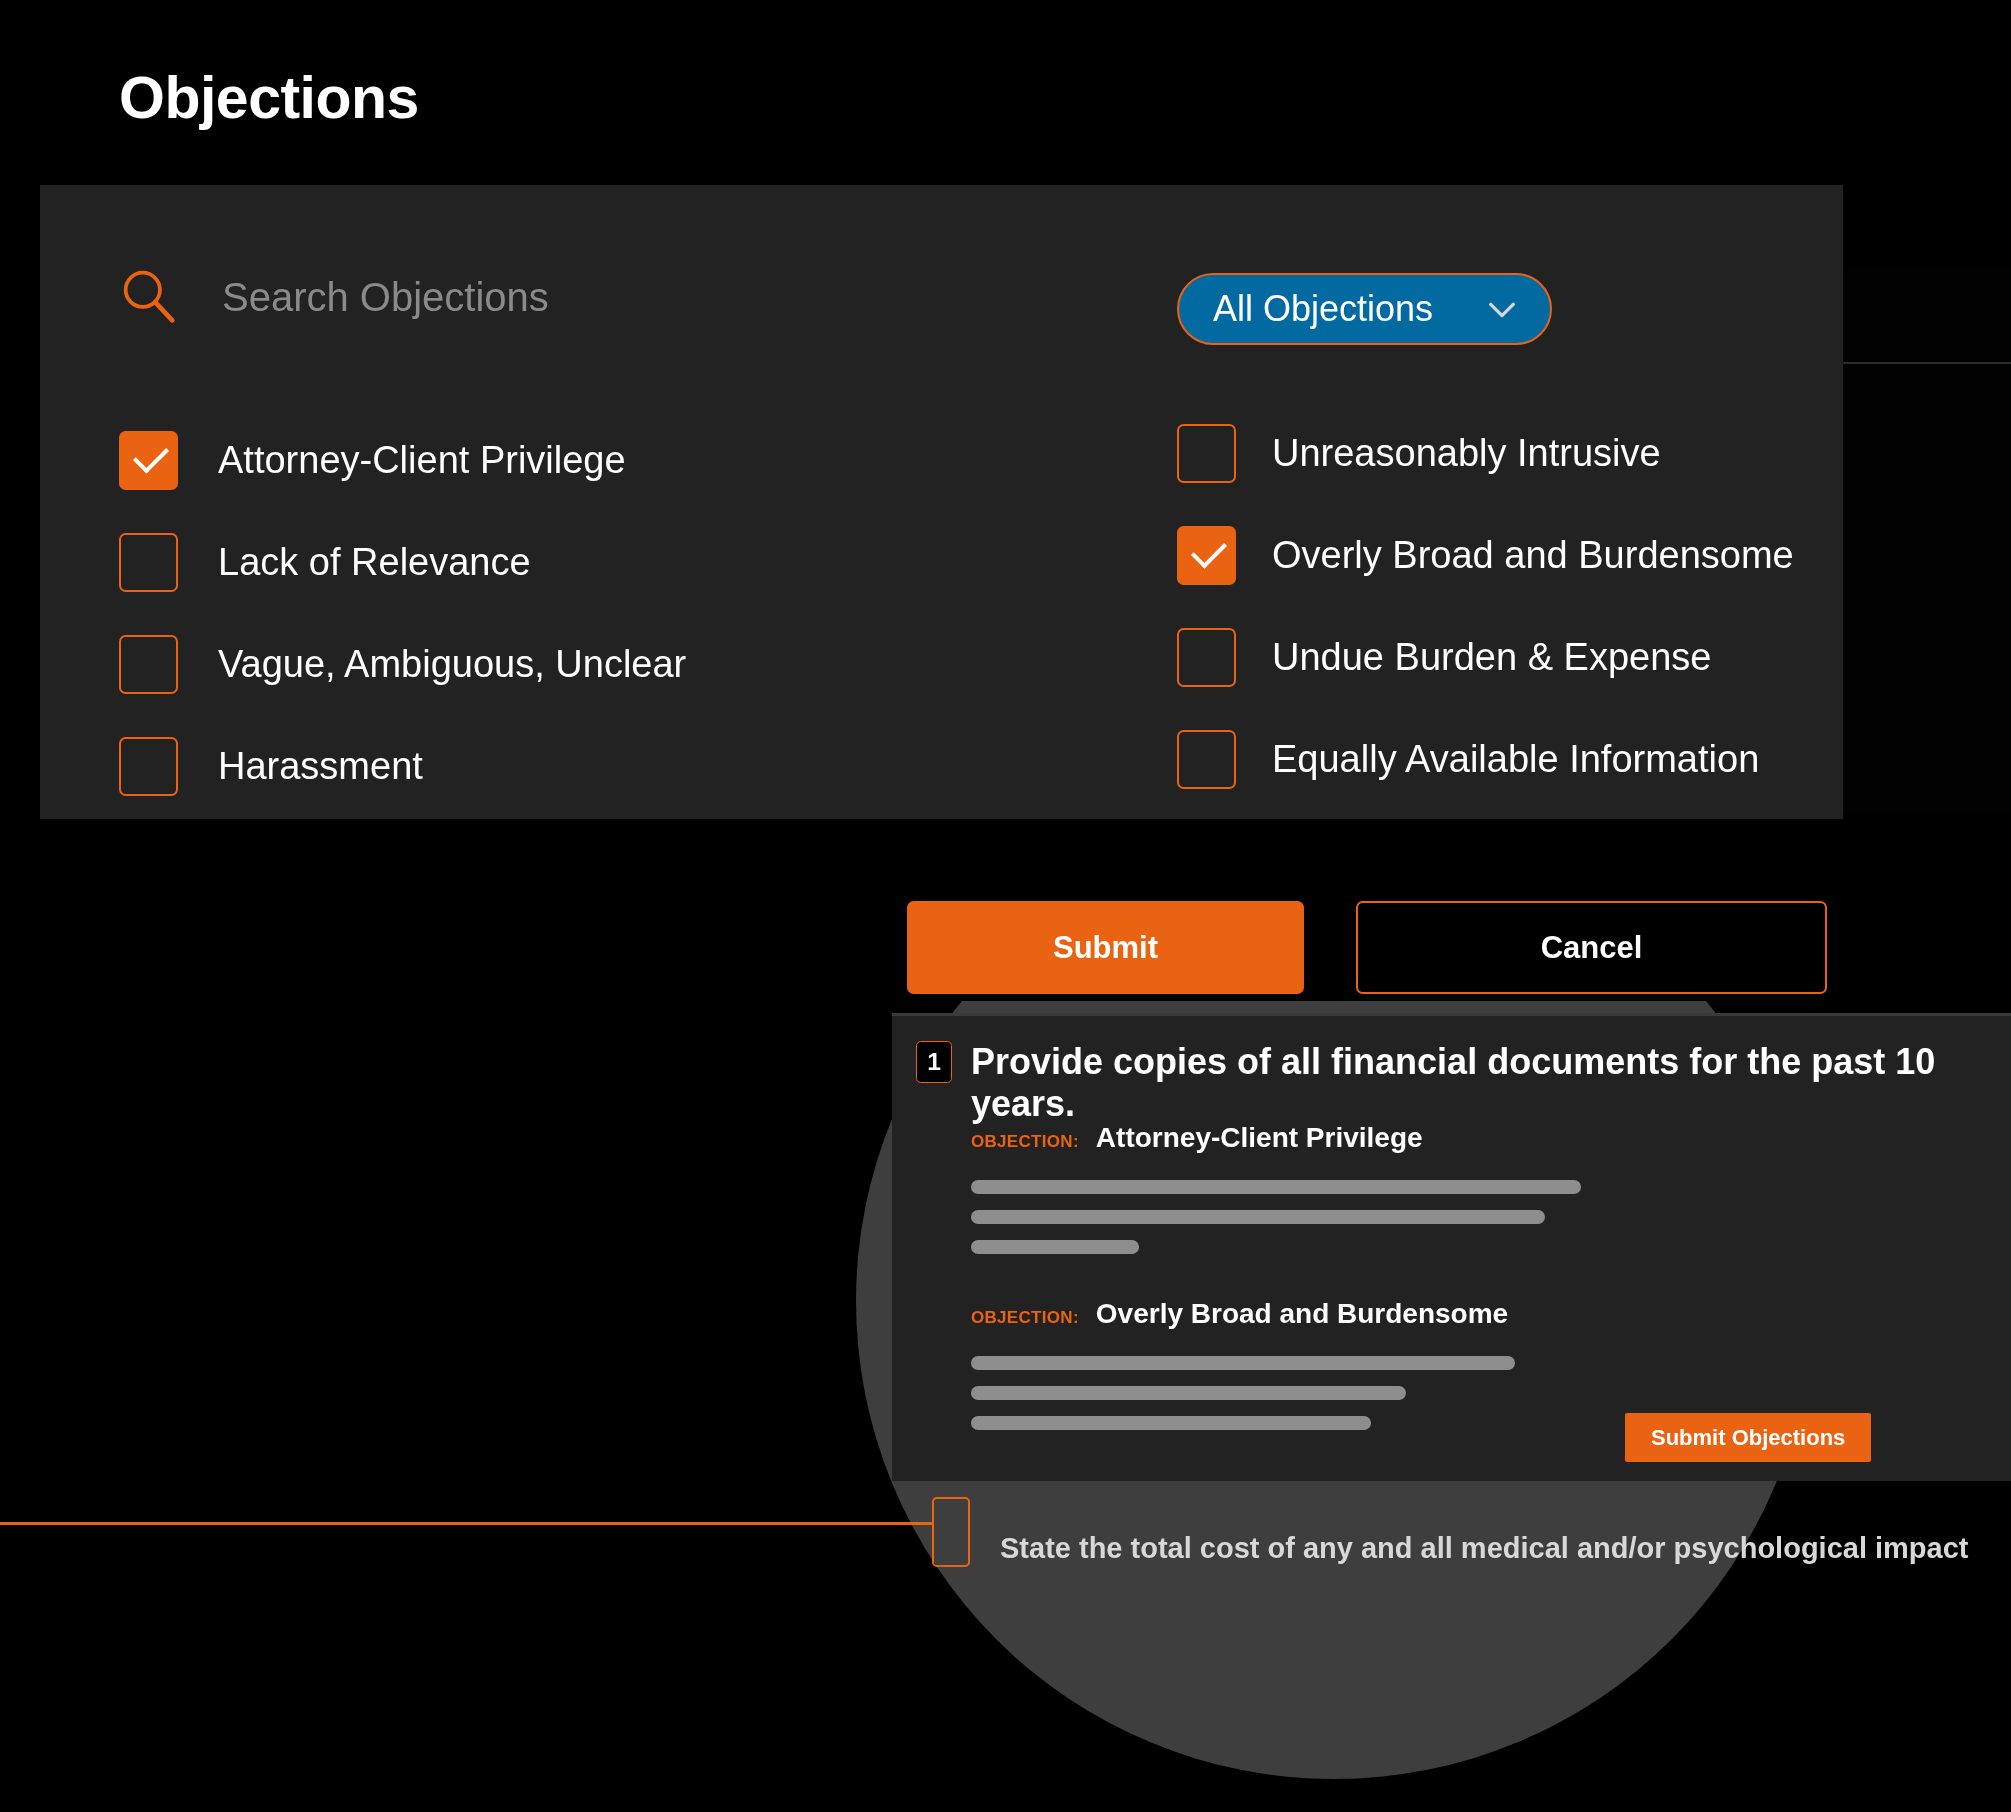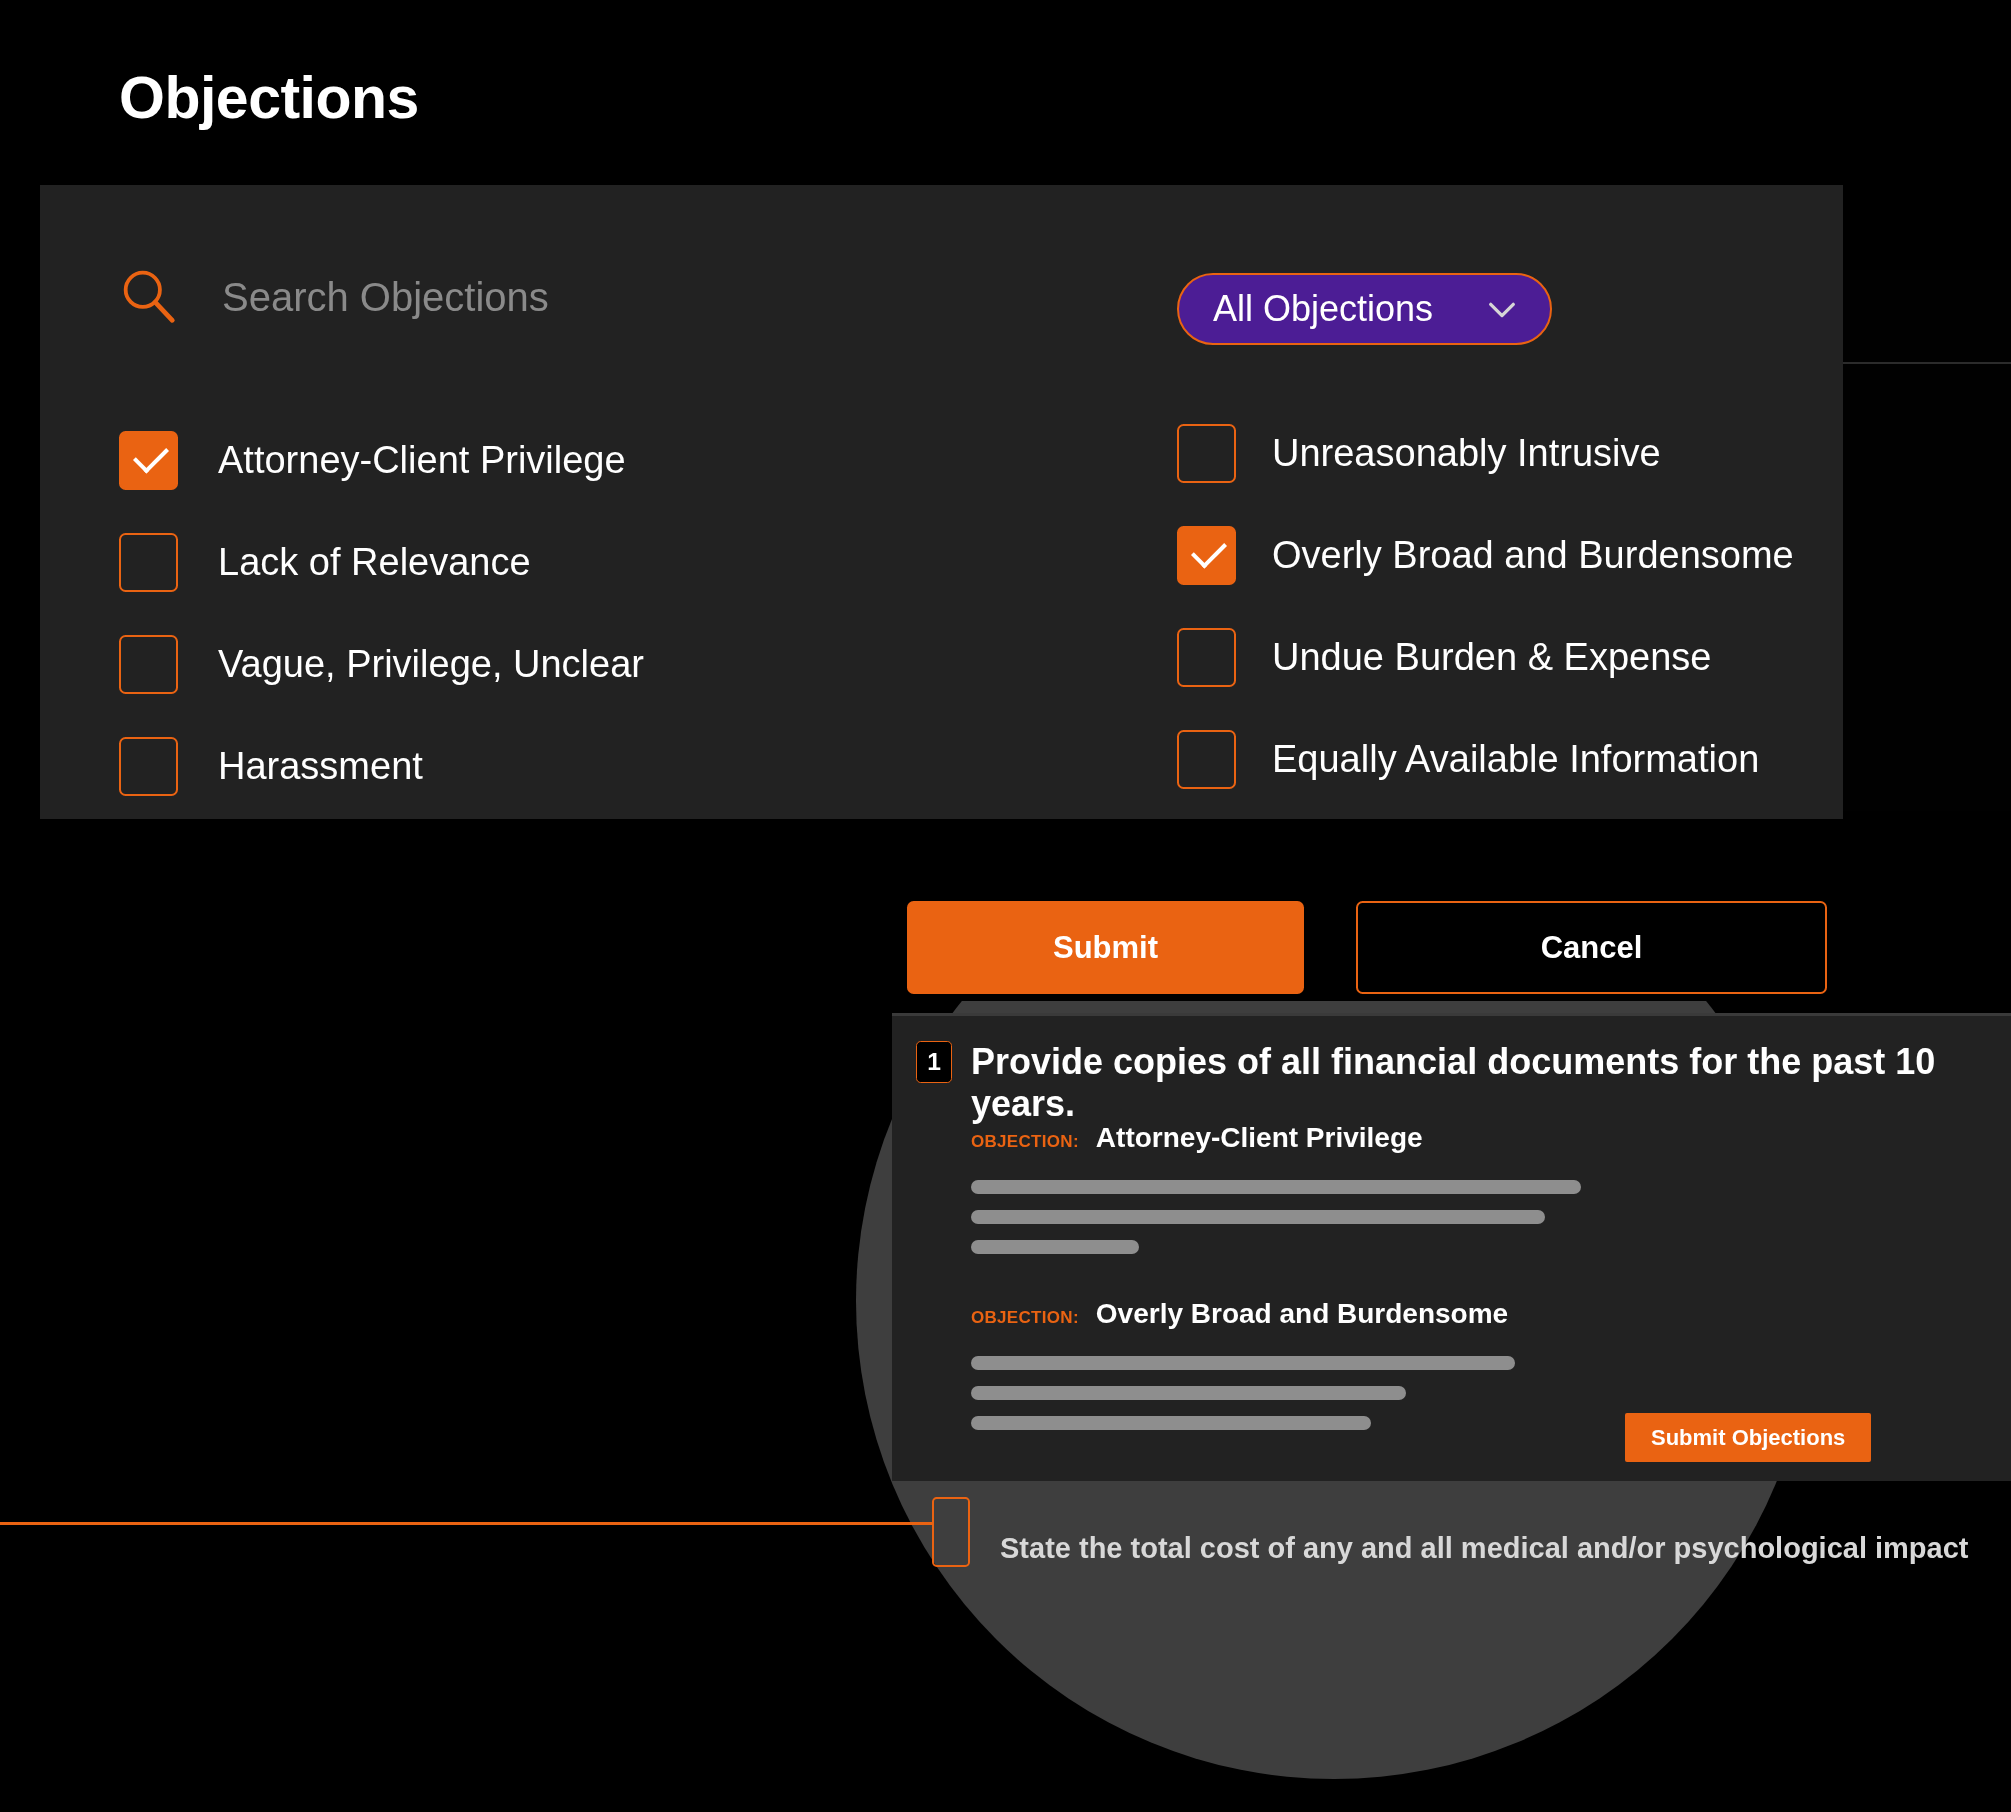--- a/index.html
+++ b/index.html
@@ -67,21 +67,21 @@
   .search-placeholder {
     font-size:40px; color:#8a8a8a; line-height:1;
   }
 
   
   .dropdown {
     position:absolute; left:1137px; top:273px;
     width:375px; height:72px;
     border:2.8px solid #EA6312;
     border-radius:36px;
-    background:#4c1d95;
+    background:#0369a1;
     display:flex; align-items:center;
     padding:0 32px 0 34px;
     justify-content:space-between;
   }
   .dropdown-label { font-size:36px; color:#ffffff; }
   .chevron { width:32px; height:32px; flex:none; }
 
   
   .cb-col { position:absolute; }
   .cb-col.left  { left:79px;  top:409px; }
@@ -228,21 +228,21 @@
       <div class="cb-row">
         <span class="cb-box checked"></span>
         <span class="cb-label">Attorney-Client Privilege</span>
       </div>
       <div class="cb-row">
         <span class="cb-box"></span>
         <span class="cb-label">Lack of Relevance</span>
       </div>
       <div class="cb-row">
         <span class="cb-box"></span>
-        <span class="cb-label">Vague, Privilege, Unclear</span>
+        <span class="cb-label">Vague, Ambiguous, Unclear</span>
       </div>
       <div class="cb-row">
         <span class="cb-box"></span>
         <span class="cb-label">Harassment</span>
       </div>
     </div>
 
     <div class="cb-col right">
       <div class="cb-row">
         <span class="cb-box"></span>

